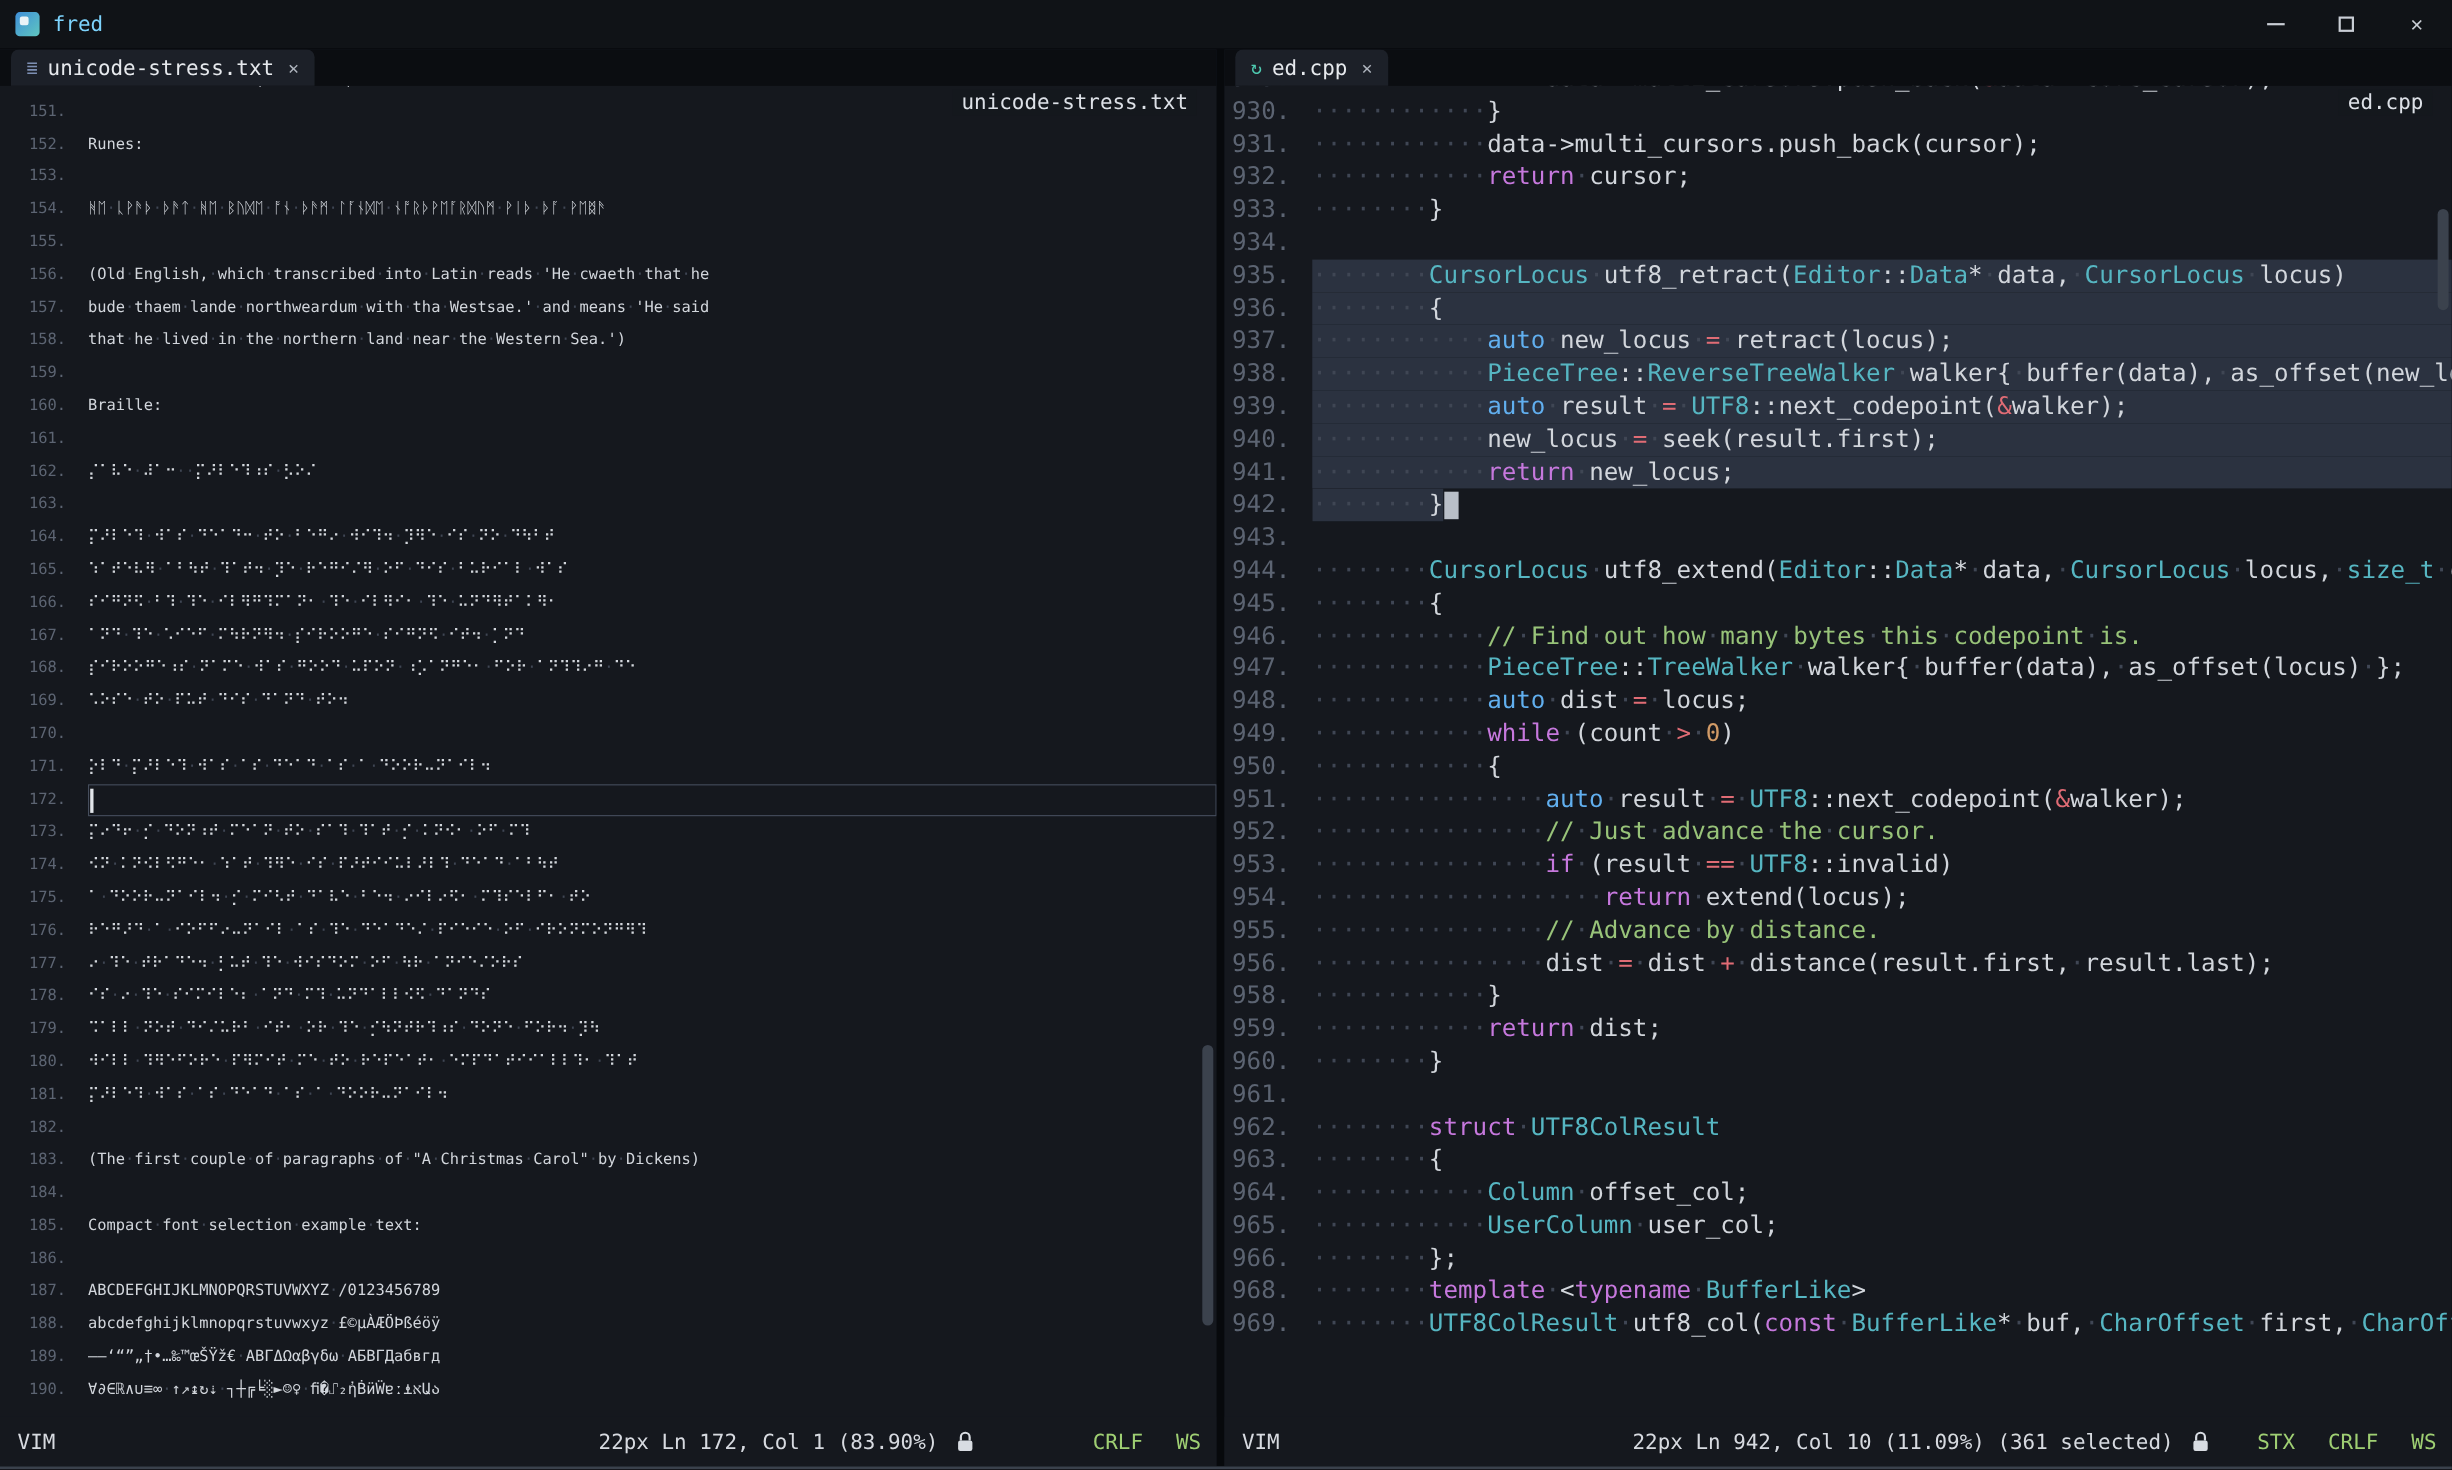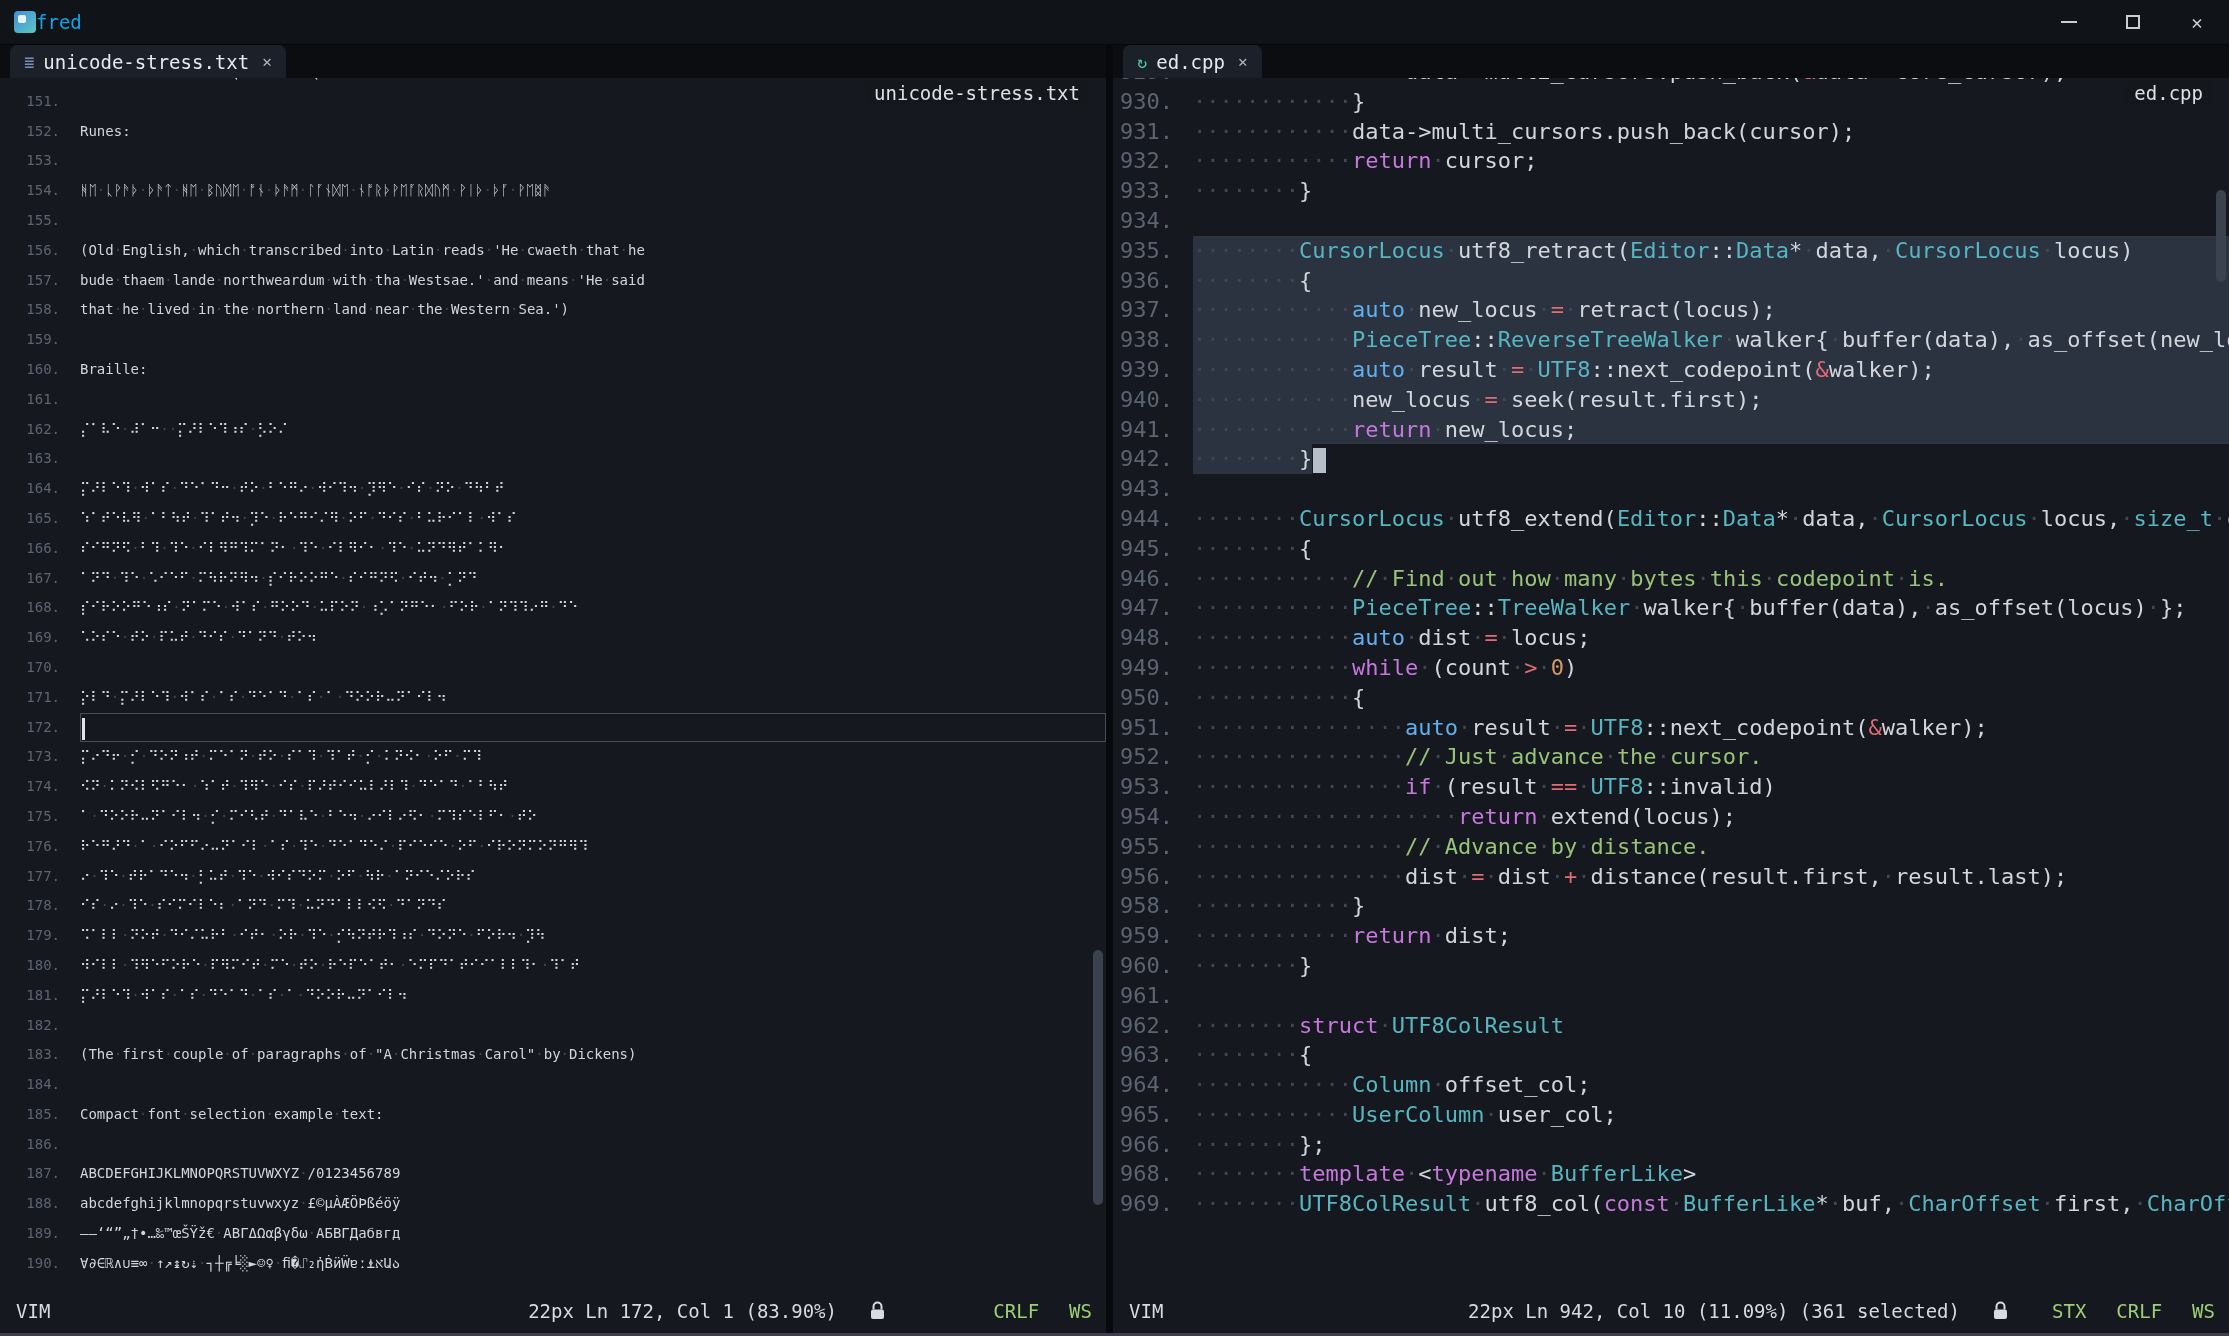--- a/index.html
+++ b/index.html
@@ -10,21 +10,21 @@
             overflow:hidden; border-bottom:3px solid #3a414c; }
 
   
   .titlebar { height:45px; background:#101317; display:flex; align-items:center;
               border-bottom:1px solid #06080a; }
   .app-icon { width:22px; height:22px; margin-left:14px; border-radius:4px;
               background:linear-gradient(135deg,#3f8fd8 0%, #5fc6c0 100%);
               position:relative; flex:none; }
   .app-icon::after { content:""; position:absolute; left:4px; top:4px; width:8px; height:8px;
               background:#eaf3f7; border-radius:2px; }
-  .title-text { color:#0ea5e9; font-size:19px; }
+  .title-text { color:#7dd3fc; font-size:19px; margin-left:12px; }
   .win-controls { margin-left:auto; display:flex; height:100%; }
   .win-btn { width:64px; display:flex; align-items:center; justify-content:center;
              color:#c9ced5; font-size:19px; }
   .glyph-min { width:16px; height:2px; background:#c9ced5; display:inline-block; }
   .glyph-max { width:14px; height:14px; border:2px solid #c9ced5; display:inline-block; }
 
   
   .main { display:flex; height:1288px; background:#07090c; }
   .pane { position:relative; background:#15181e; overflow:hidden; }
   .pane.left  { width:1106px; }
@@ -66,21 +66,21 @@
   .caret-bar { display:inline-block; width:3px; height:22px; background:#e2e5ea;
                vertical-align:middle; margin-left:1px; }
   .caret-block { display:inline-block; width:13px; height:25px; background:#b9bfc8;
                vertical-align:middle; margin-left:1px; }
 
   
   .statusbar { position:absolute; left:0; right:0; bottom:0; height:45px; z-index:5;
                background:#15181e; display:flex; align-items:center; font-size:19px;
                color:#d7dae0; }
   .mode { margin-left:16px; }
-  .pos-group { position:absolute; right:220px; display:flex; align-items:center; gap:32px; }
+  .pos-group { position:absolute; right:220px; display:flex; align-items:center; gap:16px; }
   .flags { position:absolute; right:14px; display:flex; gap:30px; color:#9fcf73; }
 
   
   .thumb { position:absolute; right:3px; width:10px; border-radius:5px; background:#3b424d;
            z-index:6; }
   .thumb.lp { top:905px; height:255px; }
   .thumb.rp { top:145px; height:92px; }
 </style>
 </head>
 <body>

